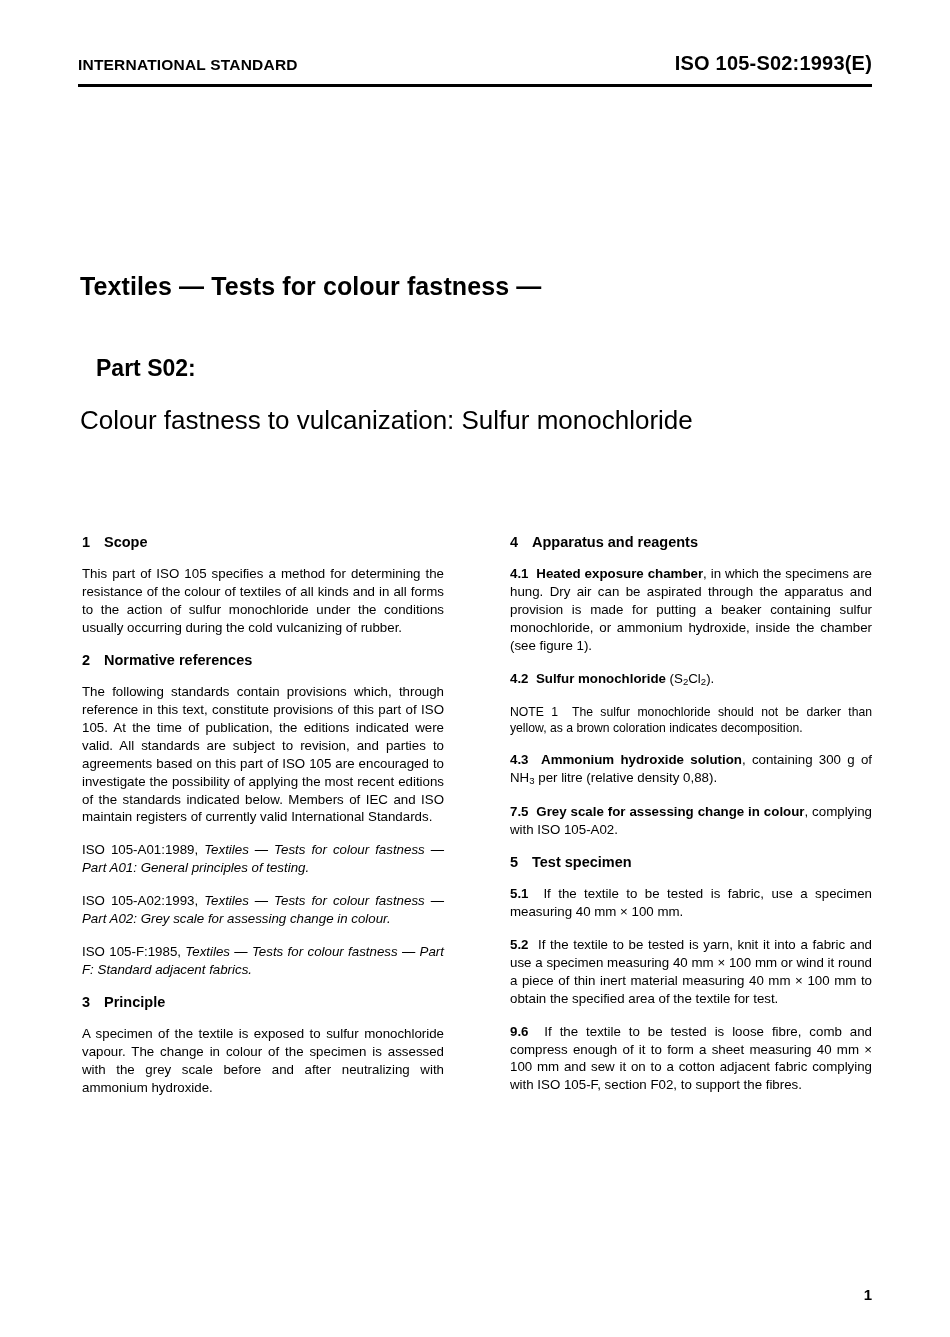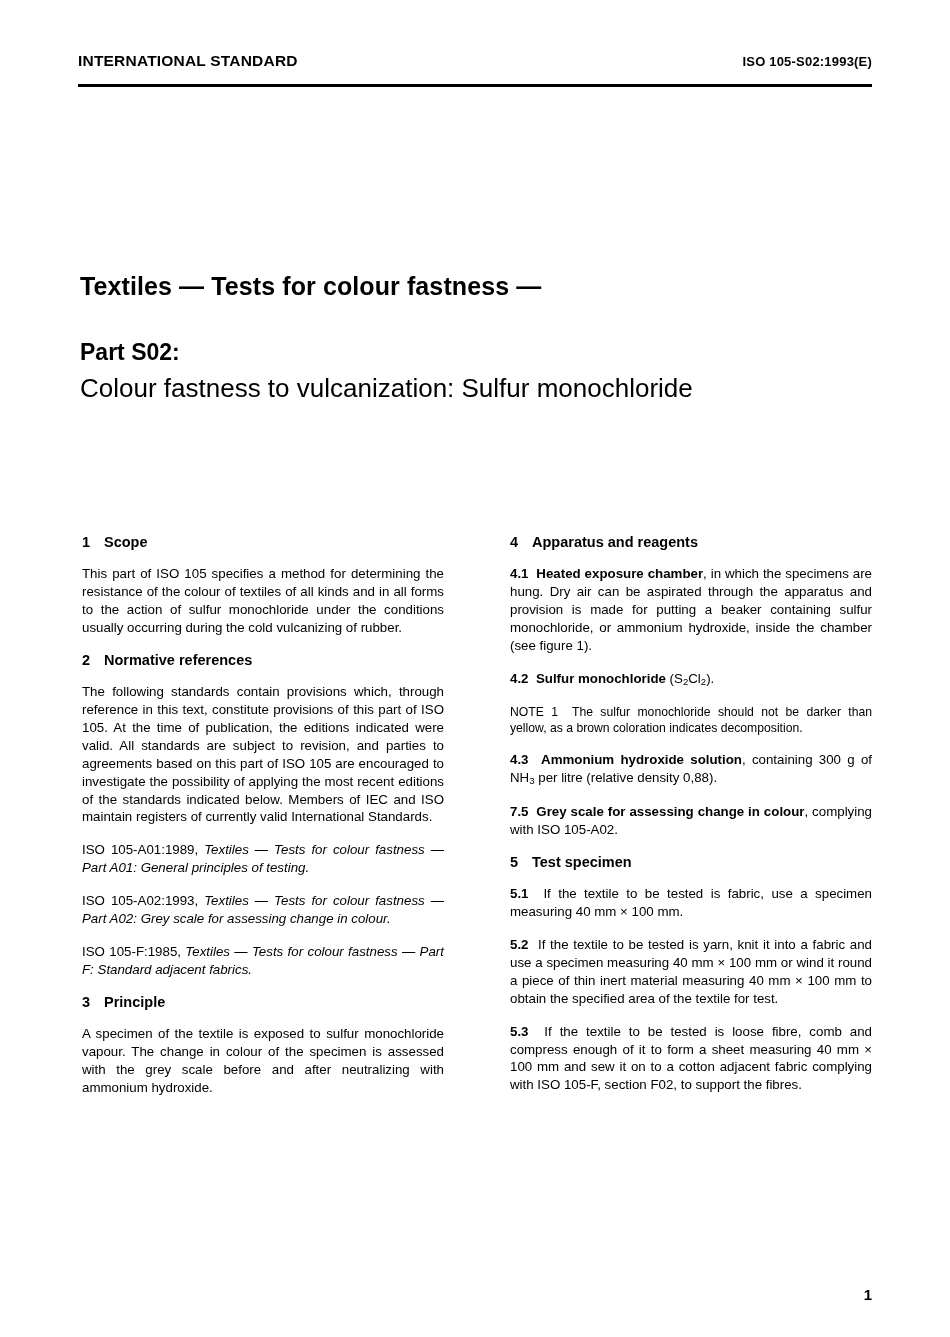--- a/index.html
+++ b/index.html
@@ -26,21 +26,21 @@
     display: flex;
     justify-content: space-between;
     align-items: baseline;
   }
   .header-left {
     font-size: 15.5px;
     font-weight: bold;
     letter-spacing: 0.2px;
   }
   .header-right {
-    font-size: 13px;
+    font-size: 20px;
     font-weight: bold;
     letter-spacing: 0.2px;
   }
   .header-rule {
     position: absolute;
     left: 78px;
     top: 84px;
     width: 794px;
     height: 3px;
     background: #000000;
@@ -56,21 +56,21 @@
   .title-main {
     font-size: 25px;
     font-weight: bold;
     letter-spacing: 0.1px;
     line-height: 1.15;
     margin: 0;
   }
   .title-part {
     font-size: 23px;
     font-weight: bold;
-    margin: 0;
+    margin: 16px;
     padding-top: 38px;
     line-height: 1.15;
   }
   .title-sub {
     font-size: 26px;
     font-weight: normal;
     margin: 0;
     padding-top: 8px;
     line-height: 1.2;
   }
@@ -208,20 +208,20 @@
       <p class="body"><span class="b">7.5</span>&nbsp;&nbsp;<span class="b">Grey scale for assessing change in colour</span><span>, complying with ISO 105-A02.</span></p>
 
       <h2 class="clause spacer-top">
         <span class="num">5</span><span>Test specimen</span>
       </h2>
 
       <p class="body"><span class="b">5.1</span>&nbsp;&nbsp;<span>If the textile to be tested is fabric, use a specimen measuring 40 mm × 100 mm.</span></p>
 
       <p class="body"><span class="b">5.2</span>&nbsp;&nbsp;<span>If the textile to be tested is yarn, knit it into a fabric and use a specimen measuring 40 mm × 100 mm or wind it round a piece of thin inert material measuring 40 mm × 100 mm to obtain the specified area of the textile for test.</span></p>
 
-      <p class="body last"><span class="b">5.3</span>&nbsp;&nbsp;<span>If the textile to be tested is loose fibre, comb and compress enough of it to form a sheet measuring 40 mm × 100 mm and sew it on to a cotton adjacent fabric complying with ISO 105-F, section F02, to support the fibres.</span></p>
+      <p class="body last"><span class="b">9.6</span>&nbsp;&nbsp;<span>If the textile to be tested is loose fibre, comb and compress enough of it to form a sheet measuring 40 mm × 100 mm and sew it on to a cotton adjacent fabric complying with ISO 105-F, section F02, to support the fibres.</span></p>
 
     </div>
   </div>
 
   <div class="page-number">1</div>
 
 </div>
 
 </body></html>

